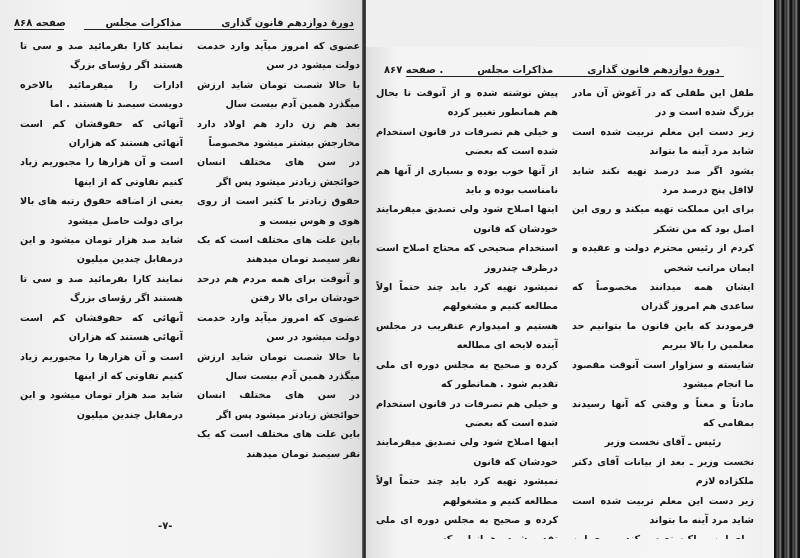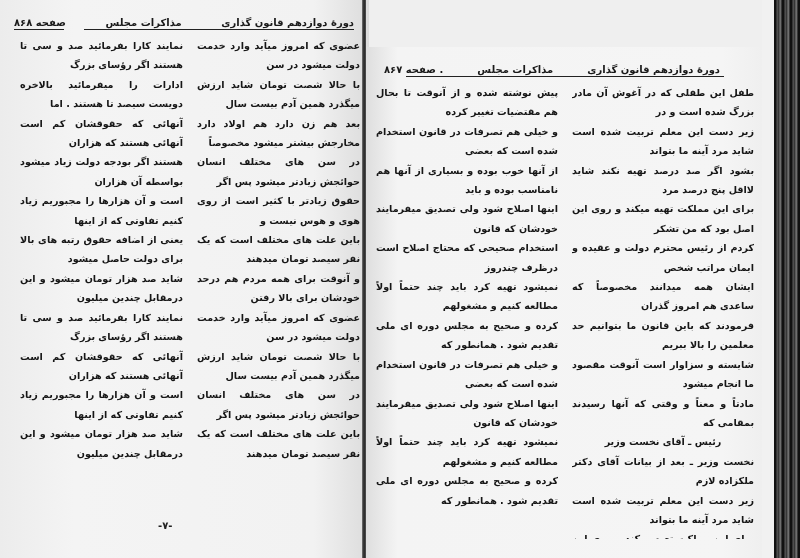--- a/index.html
+++ b/index.html
@@ -6,21 +6,21 @@
   body {
     width:800px; height:558px; overflow:hidden;
     background:#d9d9d9;
     font-family: "DejaVu Sans", sans-serif;
     position:relative;
   }
   .spread { position:absolute; left:0; top:0; width:800px; height:558px; background:#efefef; }
   .page {
     position:absolute; top:0; height:558px; background:#f3f3f3;
   }
-  .page.left { left:0; width:362px; background:linear-gradient(to right,#ececec 0%,#f4f4f4 20%,#f2f2f2 85%,#dcdcdc 100%);padding-left:7px; }
+  .page.left { left:0; width:362px; background:linear-gradient(to right,#ececec 0%,#f4f4f4 20%,#f2f2f2 85%,#dcdcdc 100%); }
   .page.right { left:366px; width:396px; background:linear-gradient(to right,#dedede 0%,#f4f4f4 8%,#f5f5f5 90%,#efefef 100%);margin-top:47px; }
   .gutter {
     position:absolute; left:362px; top:0; width:4px; height:558px;
     background:linear-gradient(to right,#777,#222,#555);
   }
   .spine {
     position:absolute; left:774px; top:0; width:26px; height:558px;
     background:repeating-linear-gradient(to right,#111 0px,#111 2px,#5a5a5a 3px,#2a2a2a 5px,#8a8a8a 6px,#1d1d1d 8px);
   }
   .spine-edge { position:absolute; left:762px; top:0; width:12px; height:558px; background:#f1f1f1; }
@@ -83,21 +83,20 @@
         <p>عضوی که امروز میآید وارد خدمت دولت میشود در سن</p>
         <p>با حالا شصت تومان شاید ارزش میگذرد همین آدم بیست سال</p>
         <p>در سن های مختلف انسان حوائجش زیادتر میشود پس اگر</p>
         <p>باین علت های مختلف است که یک نفر سیصد تومان میدهند</p>
 
       </div>
       <div class="col">
         <p>نمایند کارا بفرمائید صد و سی تا هستند اگر رؤسای بزرگ</p>
         <p>ادارات را میفرمائید بالاخره دویست سیصد تا هستند . اما</p>
         <p>آنهائی که حقوقشان کم است آنهائی هستند که هزاران</p>
-        <p>هستند اگر بودجه دولت زیاد میشود بواسطه آن هزاران</p>
         <p>است و آن هزارها را مجبوریم زیاد کنیم تفاوتی که از اینها</p>
         <p>یعنی از اضافه حقوق رتبه های بالا برای دولت حاصل میشود</p>
         <p>شاید صد هزار تومان میشود و این درمقابل چندین میلیون</p>
         <p>نمایند کارا بفرمائید صد و سی تا هستند اگر رؤسای بزرگ</p>
         <p>آنهائی که حقوقشان کم است آنهائی هستند که هزاران</p>
         <p>است و آن هزارها را مجبوریم زیاد کنیم تفاوتی که از اینها</p>
         <p>شاید صد هزار تومان میشود و این درمقابل چندین میلیون</p>
 
       </div>
     </div>
@@ -124,26 +123,27 @@
         <p>فرمودند که باین قانون ما بتوانیم حد معلمین را بالا ببریم</p>
         <p>شایسته و سزاوار است آنوقت مقصود ما انجام میشود</p>
         <p>مادتاً و معناً و وقتی که آنها رسیدند بمقامی که</p>
         <p class="center">رئیس ـ آقای نخست وزیر</p>
         <p>نخست وزیر ـ بعد از بیانات آقای دکتر ملکزاده لازم</p>
         <p>زیر دست این معلم تربیت شده است شاید مرد آینه ما بتواند</p>
         <p>برای این مملکت تهیه میکند و روی این اصل بود که من تشکر</p>
 
       </div>
       <div class="col">
-        <p>پیش نوشته شده و از آنوقت تا بحال هم مقتضیات تغییر کرده</p>
+        <p>پیش نوشته شده و از آنوقت تا بحال هم همانطور تغییر کرده</p>
         <p>و خیلی هم تصرفات در قانون استخدام شده است که بعضی</p>
         <p>از آنها خوب بوده و بسیاری از آنها هم نامناسب بوده و باید</p>
         <p>اینها اصلاح شود ولی تصدیق میفرمایند خودشان که قانون</p>
         <p>استخدام صحیحی که محتاج اصلاح است درظرف چندروز</p>
         <p>نمیشود تهیه کرد باید چند حتماً اولاً مطالعه کنیم و مشغولهم</p>
+        <p>هستیم و امیدوارم عنقریب در مجلس آینده لایحه ای مطالعه</p>
         <p>کرده و صحیح به مجلس دوره ای ملی تقدیم شود . همانطور که</p>
         <p>و خیلی هم تصرفات در قانون استخدام شده است که بعضی</p>
         <p>اینها اصلاح شود ولی تصدیق میفرمایند خودشان که قانون</p>
         <p>نمیشود تهیه کرد باید چند حتماً اولاً مطالعه کنیم و مشغولهم</p>
         <p>کرده و صحیح به مجلس دوره ای ملی تقدیم شود . همانطور که</p>
 
       </div>
     </div>
     <div class="folio">-۶-</div>
   </div>

